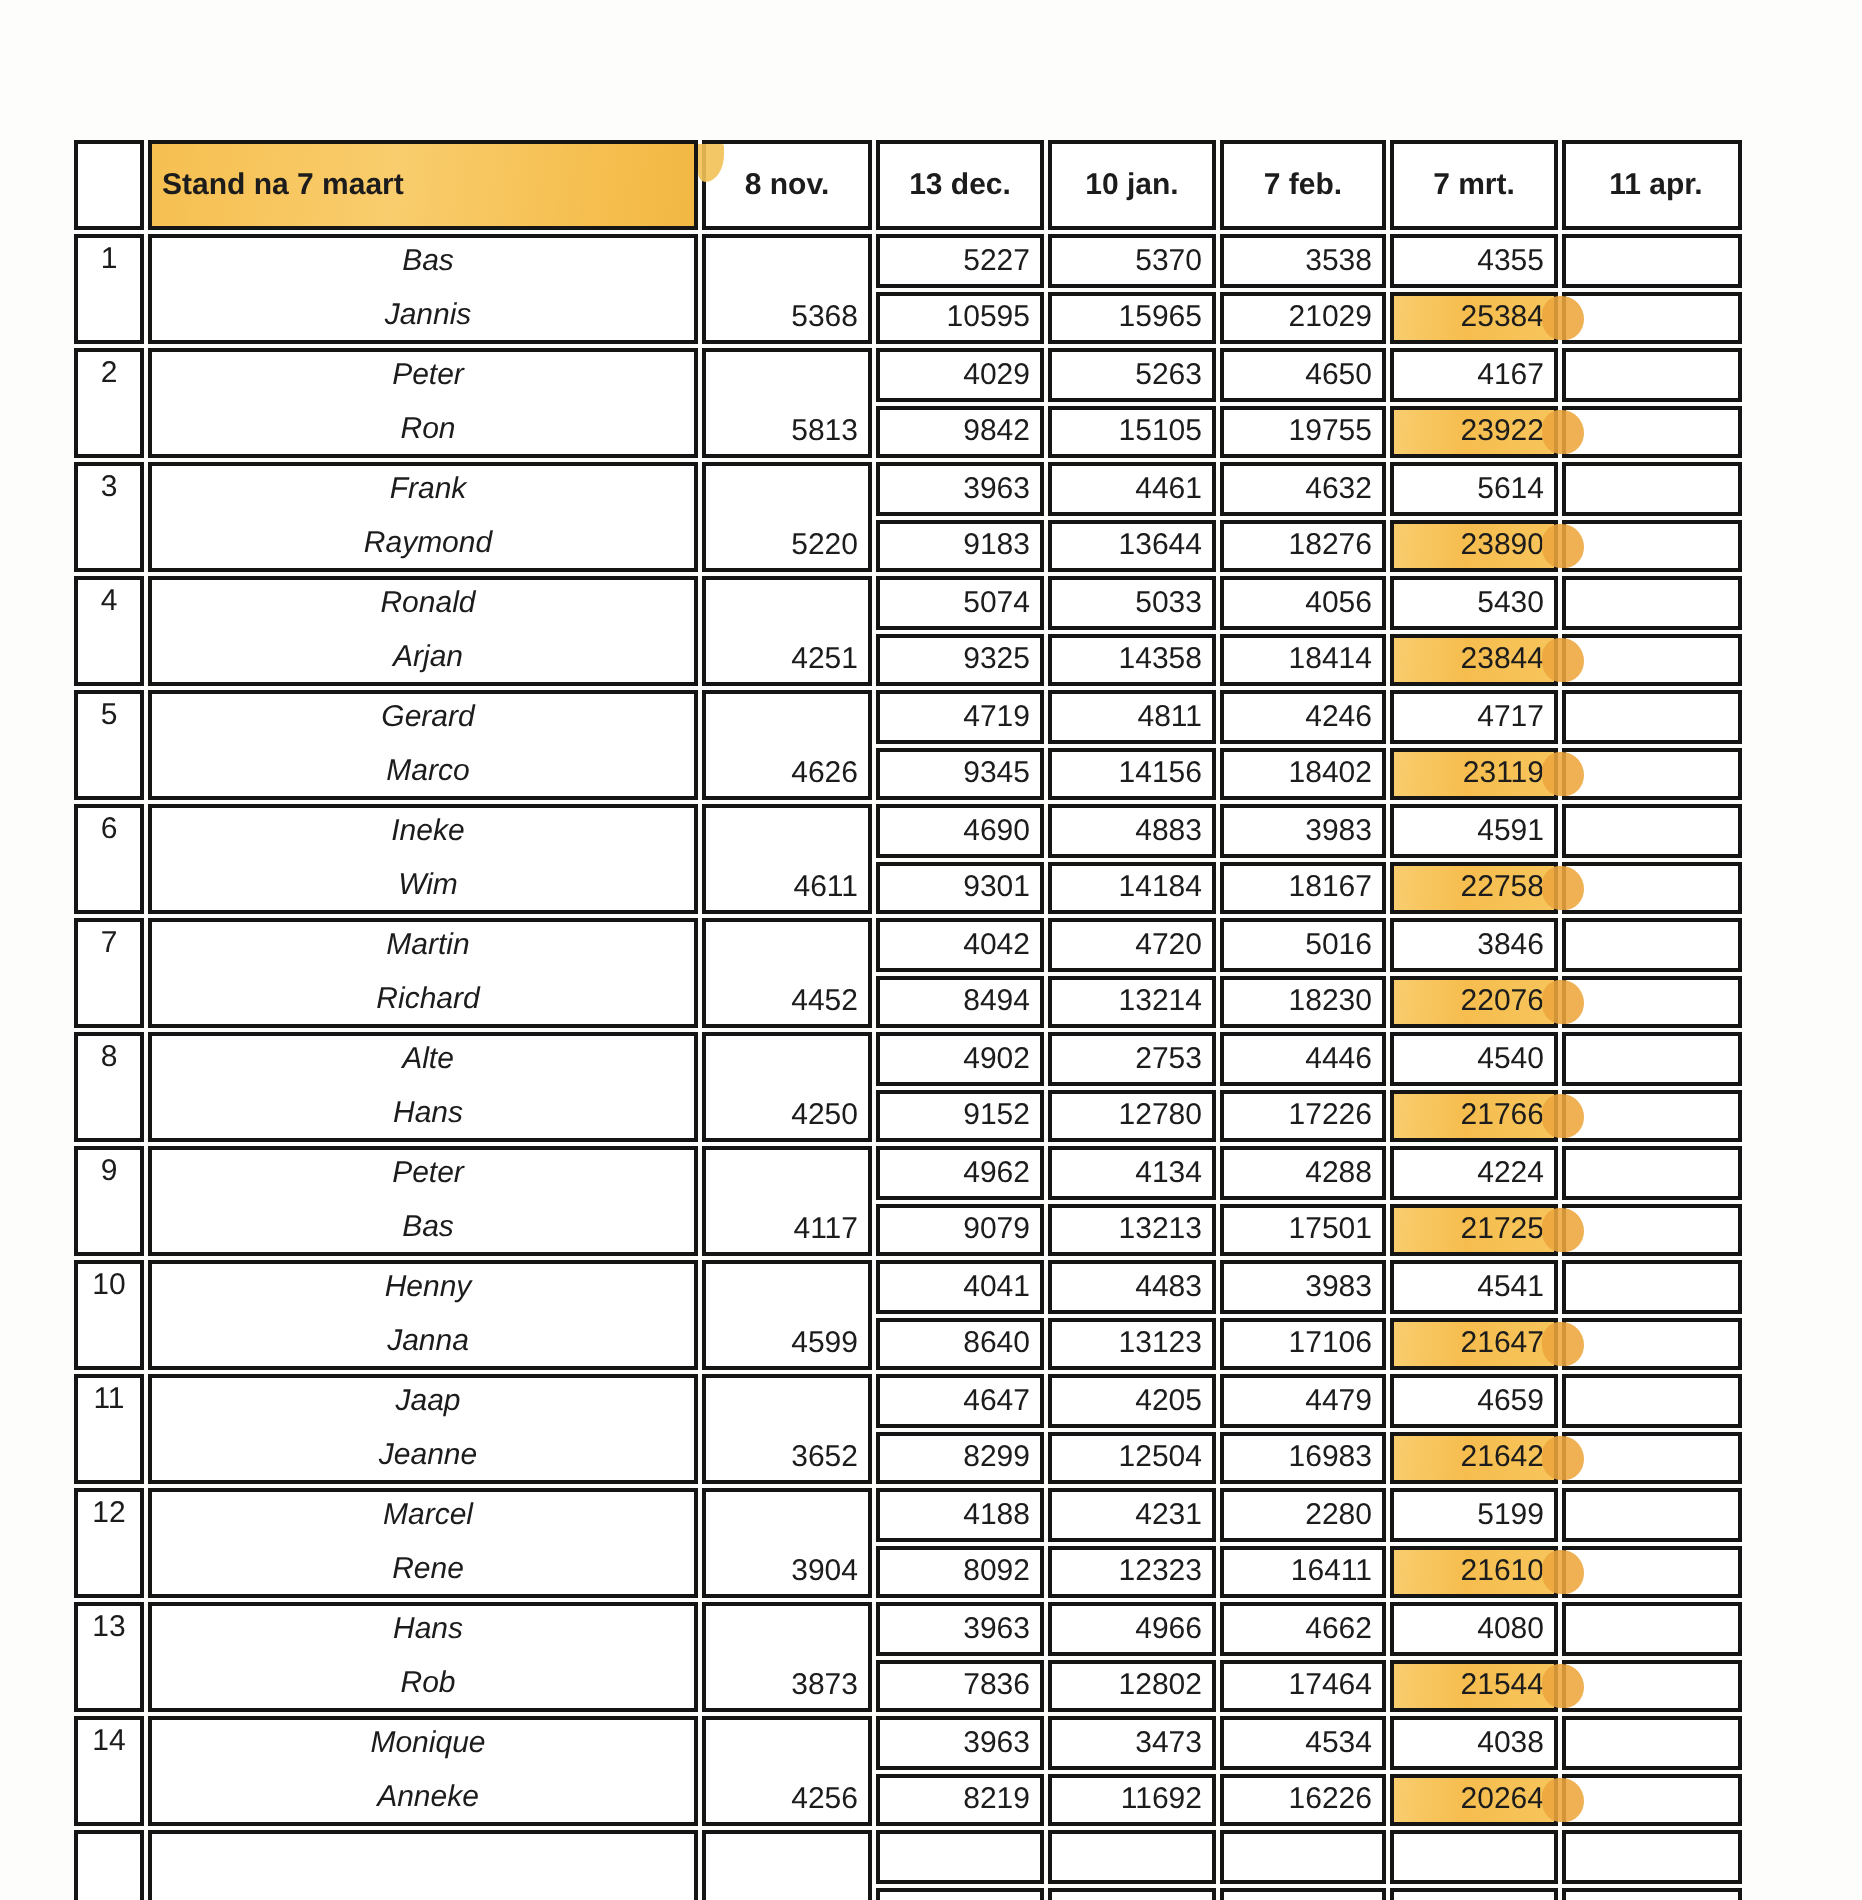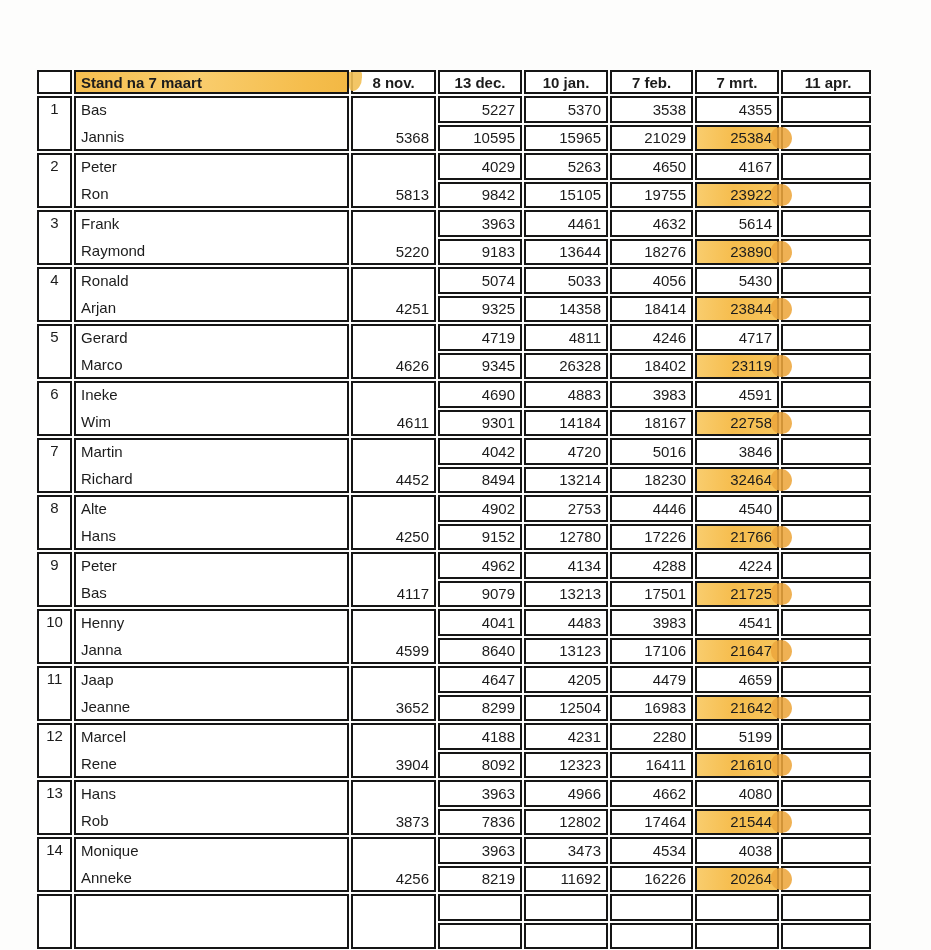--- a/index.html
+++ b/index.html
@@ -35,21 +35,21 @@
   table.score col.c-apr  { width: 90px; }
   th, td {
     border: 2.5px solid #151515;
     box-sizing: border-box;
     background: #ffffff;
     font-size: 15px;
     padding: 0;
     overflow: visible;
   }
   thead th {
-    height: 24px;
+    height: 45px;
     font-weight: bold;
     text-align: center;
     white-space: nowrap;
   }
   th.title-cell {
     text-align: left;
     padding-left: 5px;
     background: linear-gradient(97deg, #f6bf50 0%, #f9cd6d 45%, #f5bd4c 85%, #f2b844 100%);
   }
   th.apr-head {
@@ -69,21 +69,22 @@
     opacity: 0.9;
   }
   tbody tr { height: 26px; }
   td.rank {
     vertical-align: top;
     text-align: center;
     padding-top: 2px;
   }
   td.name-cell {
     vertical-align: top;
-    text-align: left;
+    text-align: center;
+    font-style: italic;
   }
   td.name-cell .nm {
     height: 24px;
     line-height: 24px;
     padding-left: 5px;
     white-space: nowrap;
   }
   td.name-cell .nm.second { margin-top: 3px; }
   td.num {
     text-align: right;
@@ -231,21 +232,21 @@
     </td>
     <td class="num nov" rowspan="2">4626</td>
     <td class="num r1">4719</td>
     <td class="num r1">4811</td>
     <td class="num r1">4246</td>
     <td class="num r1">4717</td>
     <td class="num r1"></td>
   </tr>
   <tr class="sub-row-bottom">
     <td class="num r2">9345</td>
-    <td class="num r2">26328</td>
+    <td class="num r2">14156</td>
     <td class="num r2">18402</td>
     <td class="num r2 hl">23119</td>
     <td class="num r2"></td>
   </tr>
 
   <tr class="sub-row-top">
     <td class="rank" rowspan="2">6</td>
     <td class="name-cell" rowspan="2">
       <div class="nm first">Ineke</div>
       <div class="nm second">Wim</div>
@@ -275,21 +276,21 @@
     <td class="num r1">4042</td>
     <td class="num r1">4720</td>
     <td class="num r1">5016</td>
     <td class="num r1">3846</td>
     <td class="num r1"></td>
   </tr>
   <tr class="sub-row-bottom">
     <td class="num r2">8494</td>
     <td class="num r2">13214</td>
     <td class="num r2">18230</td>
-    <td class="num r2 hl">32464</td>
+    <td class="num r2 hl">22076</td>
     <td class="num r2"></td>
   </tr>
 
   <tr class="sub-row-top">
     <td class="rank" rowspan="2">8</td>
     <td class="name-cell" rowspan="2">
       <div class="nm first">Alte</div>
       <div class="nm second">Hans</div>
     </td>
     <td class="num nov" rowspan="2">4250</td>

